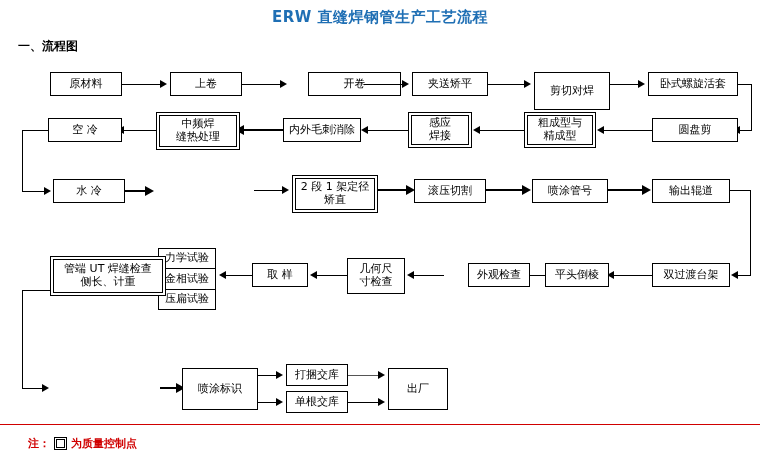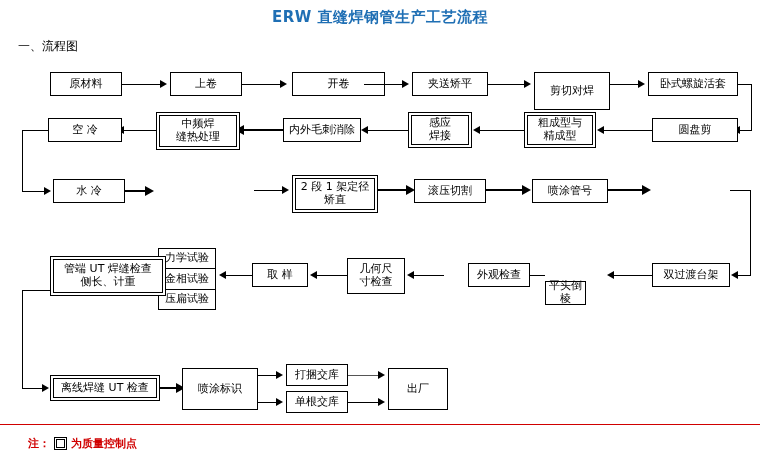--- a/index.html
+++ b/index.html
@@ -29,21 +29,21 @@
     color: #1F6FB4;
     font-size: 15px;
     font-weight: bold;
     letter-spacing: 0.5px;
   }
   .section-head {
     position: absolute;
     left: 18px; top: 38px;
     color: #000;
     font-size: 12px;
-    font-weight: normal;
+    font-weight: bold;
   }
 
   
   .box {
     position: absolute;
     box-sizing: border-box;
     border: 1px solid #000;
     background: #fff;
     color: #000;
     font-size: 11px;
@@ -145,21 +145,21 @@
   <div class="section-head">一、流程图</div>
 
   <div class="box" style="left:50px;  top:72px;  width:72px;  height:24px;">原材料</div>
   <div class="hline" style="left:122px; top:84px; width:38px;"></div>
   <div class="arrow right" style="left:160px; top:80px;"></div>
 
   <div class="box" style="left:170px; top:72px; width:72px;  height:24px;">上卷</div>
   <div class="hline" style="left:242px; top:84px; width:38px;"></div>
   <div class="arrow right" style="left:280px; top:80px;"></div>
 
-  <div class="box" style="left:292px; top:72px; width:93px;  height:24px;">开卷</div>
+  <div class="box" style="left:308px; top:72px; width:93px;  height:24px;">开卷</div>
   <div class="hline" style="left:364px; top:84px; width:38px;"></div>
   <div class="arrow right" style="left:402px; top:80px;"></div>
 
   <div class="box" style="left:412px; top:72px; width:76px;  height:24px;">夹送矫平</div>
   <div class="hline" style="left:488px; top:84px; width:36px;"></div>
   <div class="arrow right" style="left:524px; top:80px;"></div>
 
   <div class="box" style="left:534px; top:72px; width:76px;  height:38px;">剪切对焊</div>
   <div class="hline" style="left:610px; top:84px; width:28px;"></div>
   <div class="arrow right" style="left:638px; top:80px;"></div>
@@ -214,31 +214,32 @@
   <div class="arrow big right" style="left:406px; top:185px;"></div>
 
   <div class="box" style="left:414px; top:179px; width:72px;  height:24px;">滚压切割</div>
   <div class="hline thick" style="left:486px; top:189px; width:36px;"></div>
   <div class="arrow big right" style="left:522px; top:185px;"></div>
 
   <div class="box" style="left:532px; top:179px; width:76px;  height:24px;">喷涂管号</div>
   <div class="hline thick" style="left:608px; top:189px; width:34px;"></div>
   <div class="arrow big right" style="left:642px; top:185px;"></div>
 
+  <div class="box" style="left:652px; top:179px; width:78px;  height:24px;">输出辊道</div>
 
   <div class="hline" style="left:730px; top:190px; width:21px;"></div>
   <div class="vline" style="left:750px; top:190px; height:85px;"></div>
   <div class="hline" style="left:738px; top:275px; width:13px;"></div>
   <div class="arrow left" style="left:731px; top:271px;"></div>
 
   <div class="box" style="left:652px; top:263px; width:78px;  height:24px;">双过渡台架</div>
   <div class="hline" style="left:614px; top:275px; width:38px;"></div>
   <div class="arrow left" style="left:607px; top:271px;"></div>
 
-  <div class="box" style="left:545px; top:263px; width:41px;  height:24px;margin-top:18px;">平头倒棱</div>
+  <div class="box" style="left:545px; top:263px; width:64px;  height:24px;">平头倒棱</div>
   <div class="hline" style="left:515px; top:275px; width:30px;"></div>
   <div class="arrow left" style="left:508px; top:271px;"></div>
 
   <div class="box" style="left:444px; top:263px; width:62px;  height:24px;margin-left:24px;">外观检查</div>
   <div class="hline" style="left:414px; top:275px; width:30px;"></div>
   <div class="arrow left" style="left:407px; top:271px;"></div>
 
   <div class="box" style="left:347px; top:258px; width:58px;  height:36px;">几何尺
 寸检查</div>
   <div class="hline" style="left:317px; top:275px; width:30px;"></div>
@@ -251,21 +252,20 @@
   <div class="box split" style="left:158px; top:248px; width:58px;  height:62px;">
     <div class="seg">力学试验</div>
     <div class="seg">金相试验</div>
     <div class="seg">压扁试验</div>
   </div>
   <div class="hline" style="left:130px; top:275px; width:28px;"></div>
   <div class="arrow left" style="left:123px; top:271px;"></div>
 
   <div class="box" style="left:52px;  top:263px; width:70px;  height:24px;">静水压试验</div>
 
-  <div class="box qc" style="left:50px;  top:375px; width:110px; height:26px;">离线焊缝 UT 检查</div>
   <div class="hline thick" style="left:160px; top:387px; width:16px;"></div>
   <div class="arrow big right" style="left:176px; top:383px;"></div>
 
   <div class="box" style="left:182px; top:368px; width:76px;  height:42px;">喷涂标识</div>
 
   <div class="hline" style="left:258px; top:375px; width:18px;"></div>
   <div class="arrow right" style="left:276px; top:371px;"></div>
   <div class="box" style="left:286px; top:364px; width:62px;  height:22px;">打捆交库</div>
 
   <div class="hline" style="left:258px; top:402px; width:18px;"></div>

